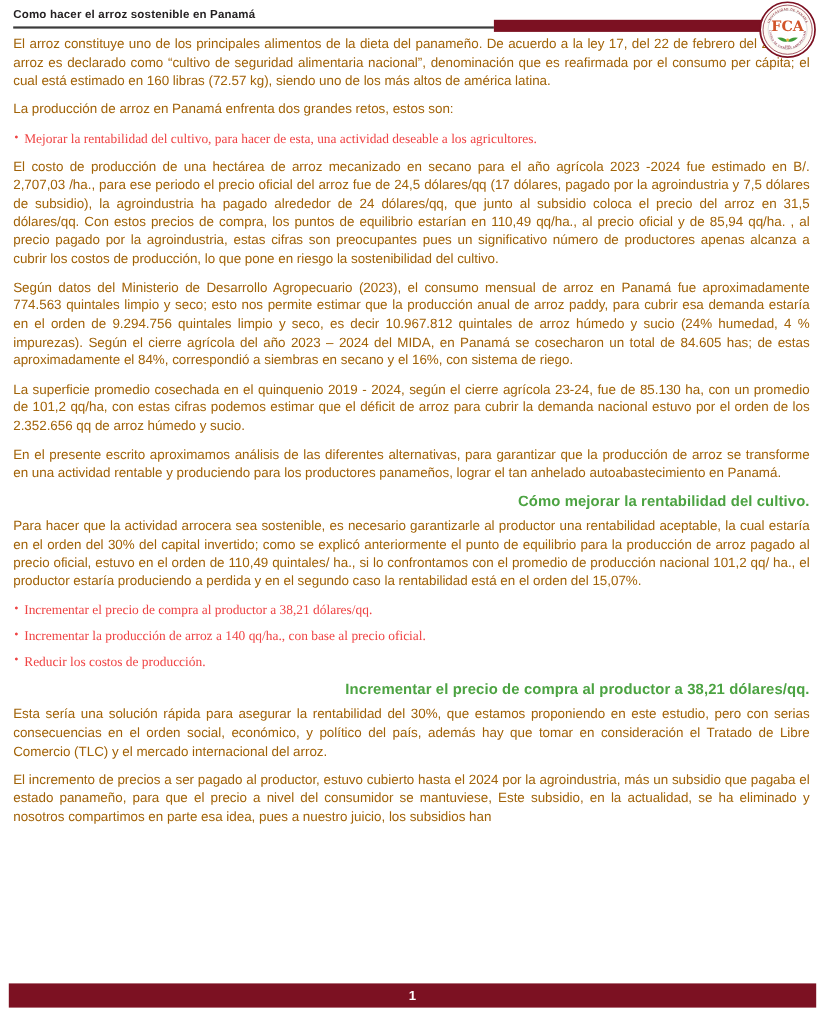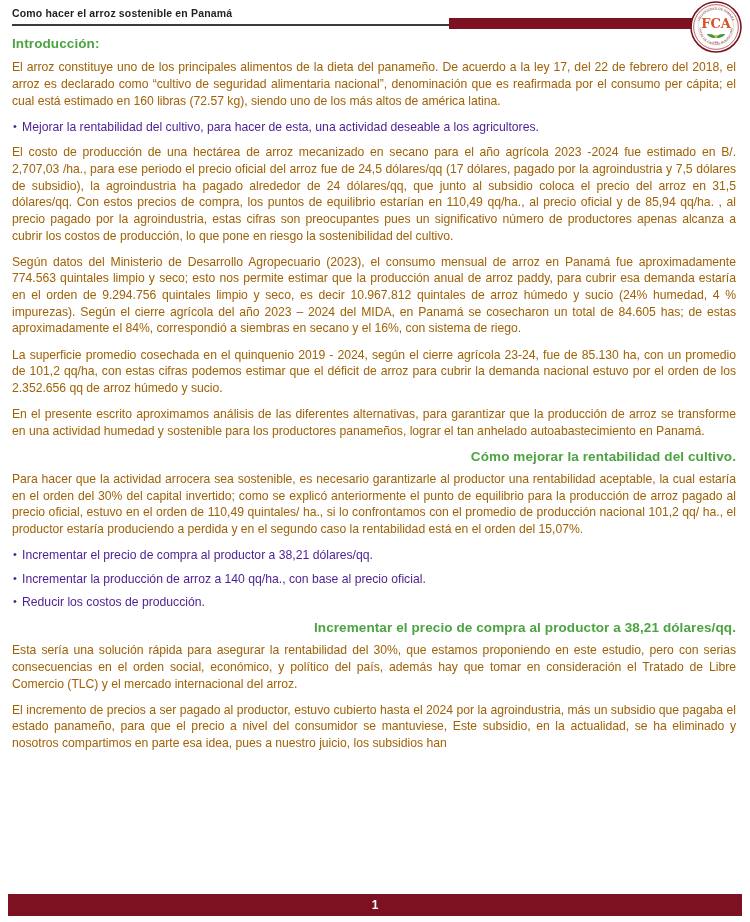--- a/index.html
+++ b/index.html
@@ -102,21 +102,22 @@
     list-style: none;
     margin: 0 0 9px 0;
     padding: 0;
   }
   ul.bullet-list li {
     font-size: 12.2px;
     line-height: 1.365;
     margin: 0 0 7px 0;
     padding: 0 0 0 10px;
     position: relative;
-    color: #4c1d95;
+    color: #ef4444;
+    font-family: Liberation Serif, serif;
   }
   ul.bullet-list li:before {
     content: "\2022";
     position: absolute;
     left: 1px;
     top: 0;
     font-size: 11px;
   }
 
   
@@ -160,36 +161,36 @@
       <path d="M 32 64 Q 42 74 50 70 Q 44 62 32 64 Z" fill="#3f9c3a"></path>
       <path d="M 68 64 Q 58 74 50 70 Q 56 62 68 64 Z" fill="#3f9c3a"></path>
       <circle cx="50" cy="68" r="2.6" fill="#e8b33a"></circle>
       <text x="50" y="80" text-anchor="middle" font-family="DejaVu Sans, sans-serif" font-size="4" fill="#7c1122">1935</text>
     </svg>
   </div>
 </div>
 
 <div class="content">
 
-  <h2 class="section-heading">Introducción:</h2>
 
   <p class="body-text">El arroz constituye uno de los principales alimentos de la dieta del panameño. De acuerdo a la ley 17, del 22 de febrero del 2018, el arroz es declarado como “cultivo de seguridad alimentaria nacional”, denominación que es reafirmada por el consumo per cápita; el cual está estimado en 160 libras (72.57 kg), siendo uno de los más altos de américa latina.</p>
 
+  <p class="body-text left">La producción de arroz en Panamá enfrenta dos grandes retos, estos son:</p>
 
   <ul class="bullet-list">
     <li>Mejorar la rentabilidad del cultivo, para hacer de esta, una actividad deseable a los agricultores.</li>
   </ul>
 
   <p class="body-text">El costo de producción de una hectárea de arroz mecanizado en secano para el año agrícola 2023 -2024 fue estimado en B/. 2,707,03 /ha., para ese periodo el precio oficial del arroz fue de 24,5 dólares/qq (17 dólares, pagado por la agroindustria y 7,5 dólares de subsidio), la agroindustria ha pagado alrededor de 24 dólares/qq, que junto al subsidio coloca el precio del arroz en 31,5 dólares/qq. Con estos precios de compra, los puntos de equilibrio estarían en 110,49 qq/ha., al precio oficial y de 85,94 qq/ha. , al precio pagado por la agroindustria, estas cifras son preocupantes pues un significativo número de productores apenas alcanza a cubrir los costos de producción, lo que pone en riesgo la sostenibilidad del cultivo.</p>
 
   <p class="body-text">Según datos del Ministerio de Desarrollo Agropecuario (2023), el consumo mensual de arroz en Panamá fue aproximadamente 774.563 quintales limpio y seco; esto nos permite estimar que la producción anual de arroz paddy, para cubrir esa demanda estaría en el orden de 9.294.756 quintales limpio y seco, es decir 10.967.812 quintales de arroz húmedo y sucio (24% humedad, 4 % impurezas). Según el cierre agrícola del año 2023 – 2024 del MIDA, en Panamá se cosecharon un total de 84.605 has; de estas aproximadamente el 84%, correspondió a siembras en secano y el 16%, con sistema de riego.</p>
 
   <p class="body-text">La superficie promedio cosechada en el quinquenio 2019 - 2024, según el cierre agrícola 23-24, fue de 85.130 ha, con un promedio de 101,2 qq/ha, con estas cifras podemos estimar que el déficit de arroz para cubrir la demanda nacional estuvo por el orden de los 2.352.656 qq de arroz húmedo  y sucio.</p>
 
-  <p class="body-text">En el presente escrito aproximamos análisis de las diferentes alternativas, para garantizar que la producción de arroz se transforme en una actividad humedad y sostenible para los productores panameños, lograr el tan anhelado autoabastecimiento en Panamá.</p>
+  <p class="body-text">En el presente escrito aproximamos análisis de las diferentes alternativas, para garantizar que la producción de arroz se transforme en una actividad rentable y produciendo para los productores panameños, lograr el tan anhelado autoabastecimiento en Panamá.</p>
 
   <h2 class="section-heading tight">Cómo mejorar la rentabilidad del cultivo.</h2>
 
   <p class="body-text">Para hacer que la actividad arrocera sea sostenible, es necesario garantizarle al productor una rentabilidad aceptable, la cual estaría en el orden del 30% del capital invertido; como se explicó anteriormente el punto de equilibrio para la producción de arroz pagado al precio oficial, estuvo en el orden de 110,49 quintales/ ha., si lo confrontamos con el promedio de producción nacional 101,2 qq/ ha., el productor estaría produciendo a perdida y en el segundo caso la rentabilidad está en el orden del 15,07%.</p>
 
 
   <ul class="bullet-list">
     <li>Incrementar el precio de compra al productor a 38,21 dólares/qq.</li>
     <li>Incrementar la producción de arroz a 140 qq/ha., con base al precio oficial.</li>
     <li>Reducir los costos de producción.</li>

